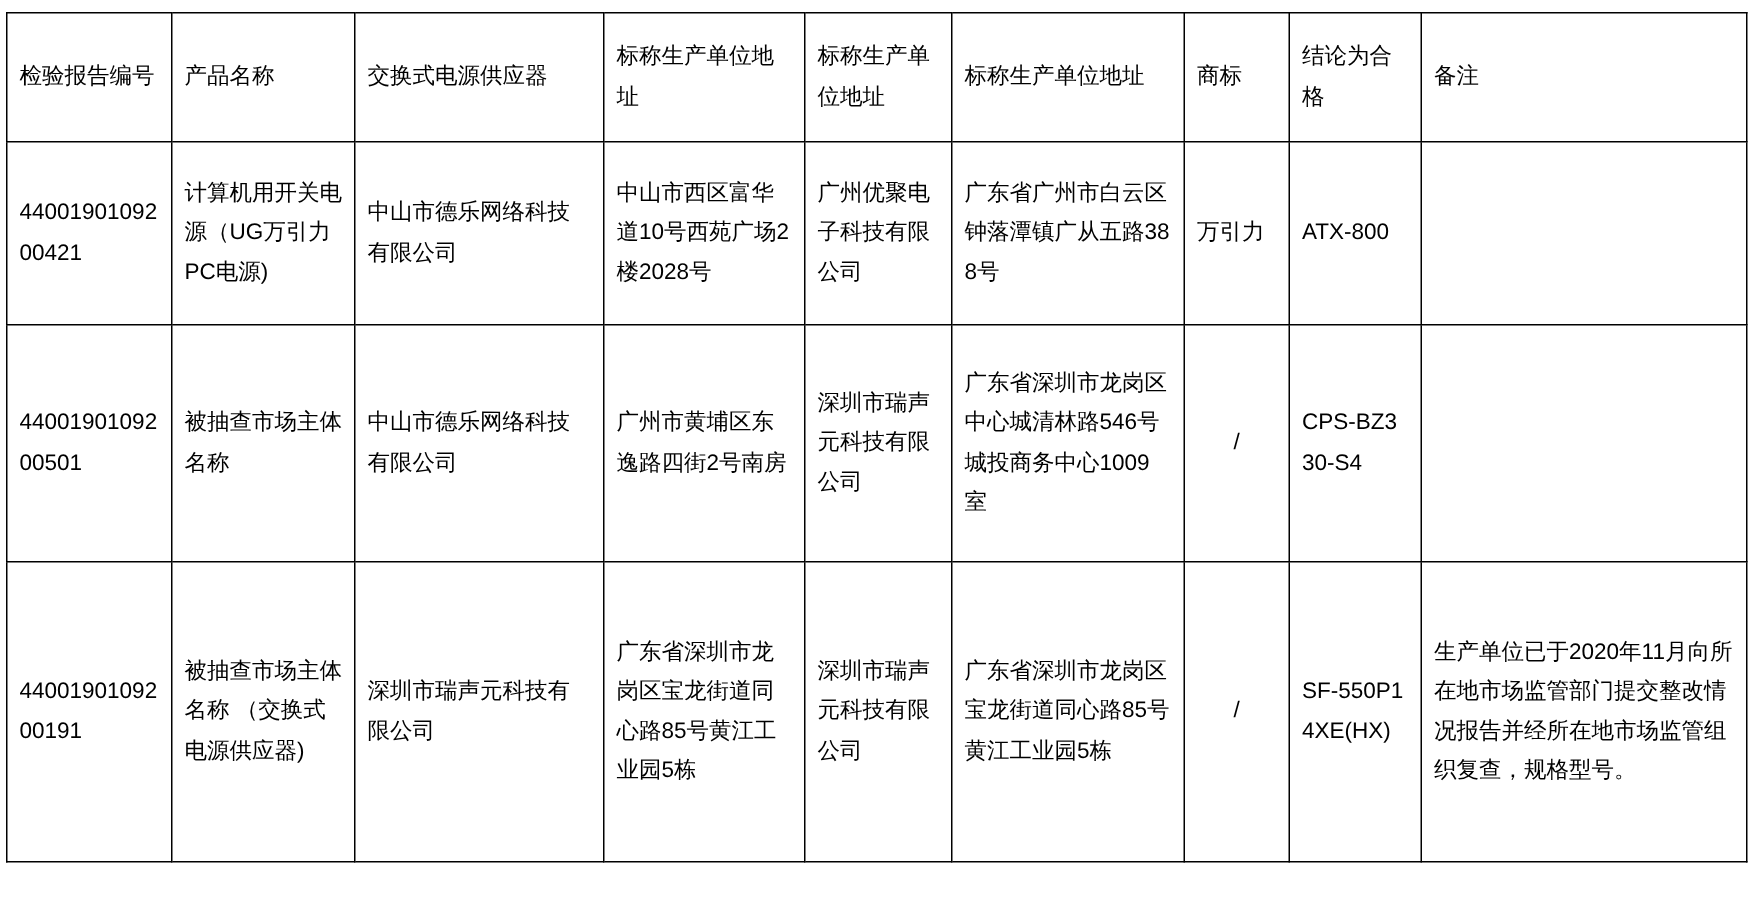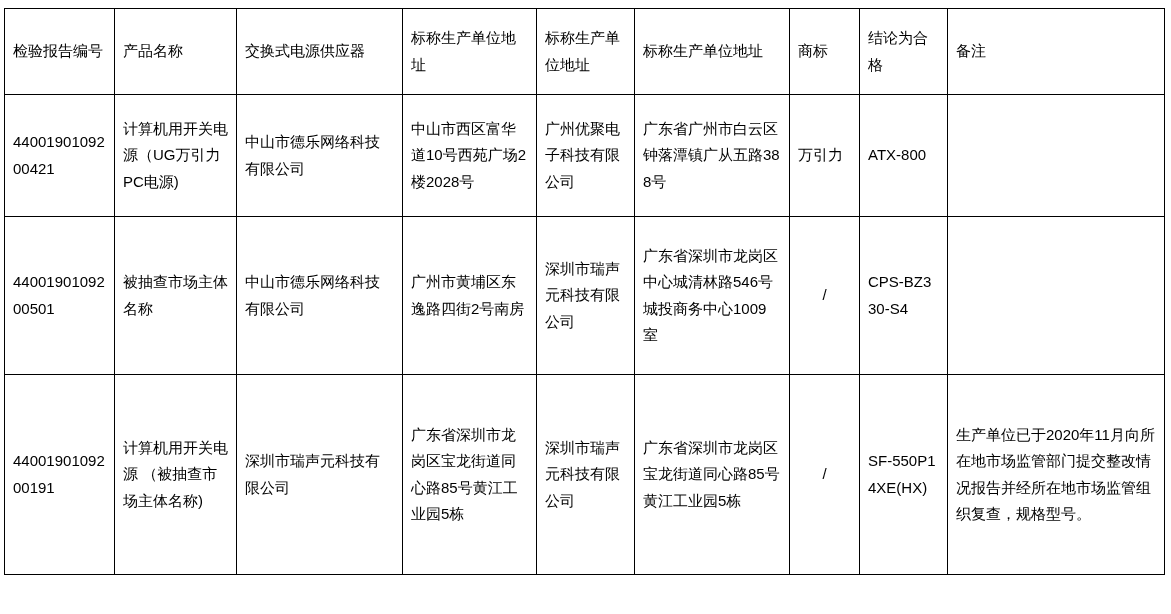--- a/index.html
+++ b/index.html
@@ -108,21 +108,21 @@
         <td>中山市德乐网络科技有限公司</td>
         <td>广州市黄埔区东逸路四街2号南房</td>
         <td>深圳市瑞声元科技有限公司</td>
         <td>广东省深圳市龙岗区中心城清林路546号城投商务中心1009室</td>
         <td class="cell-center">/</td>
         <td>CPS-BZ330-S4</td>
         <td></td>
       </tr>
       <tr class="row-2">
         <td>4400190109200191</td>
-        <td>计算机用开关电源 （被抽查市场主体名称)</td>
+        <td>被抽查市场主体名称 （交换式电源供应器)</td>
         <td>深圳市瑞声元科技有限公司</td>
         <td>广东省深圳市龙岗区宝龙街道同心路85号黄江工业园5栋</td>
         <td>深圳市瑞声元科技有限公司</td>
         <td>广东省深圳市龙岗区宝龙街道同心路85号黄江工业园5栋</td>
         <td class="cell-center">/</td>
         <td>SF-550P14XE(HX)</td>
         <td>生产单位已于2020年11月向所在地市场监管部门提交整改情况报告并经所在地市场监管组织复查，规格型号。</td>
       </tr>
     </tbody>
   </table>

